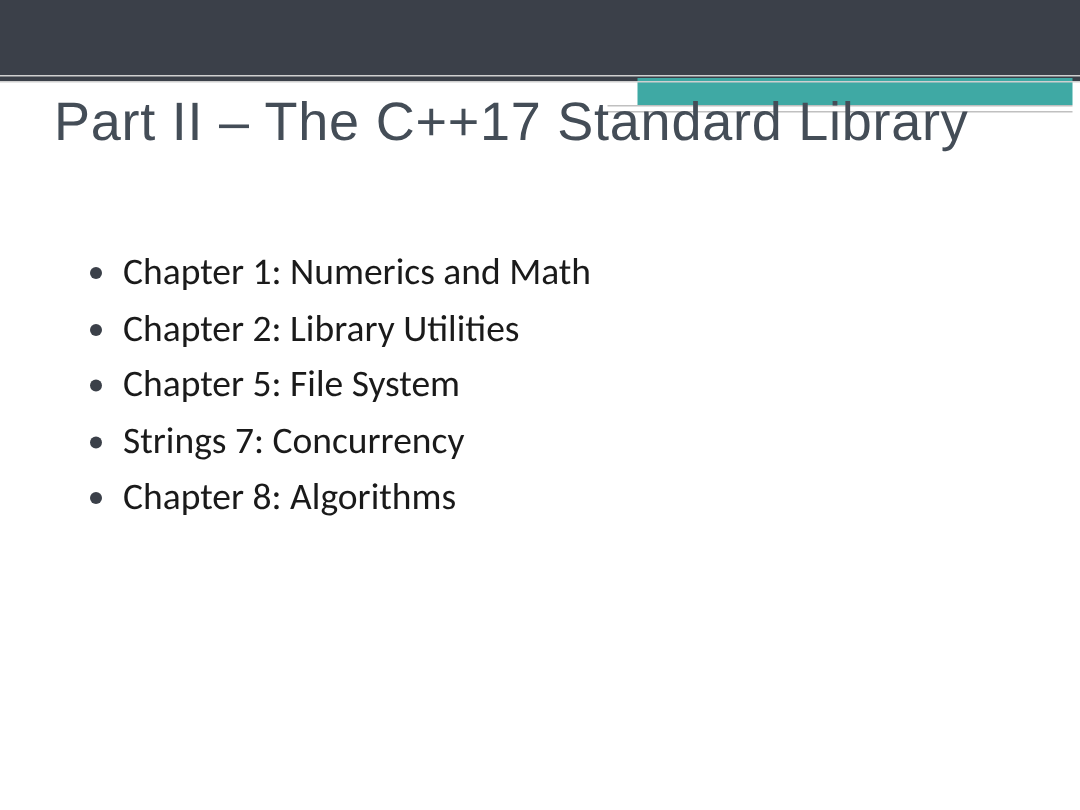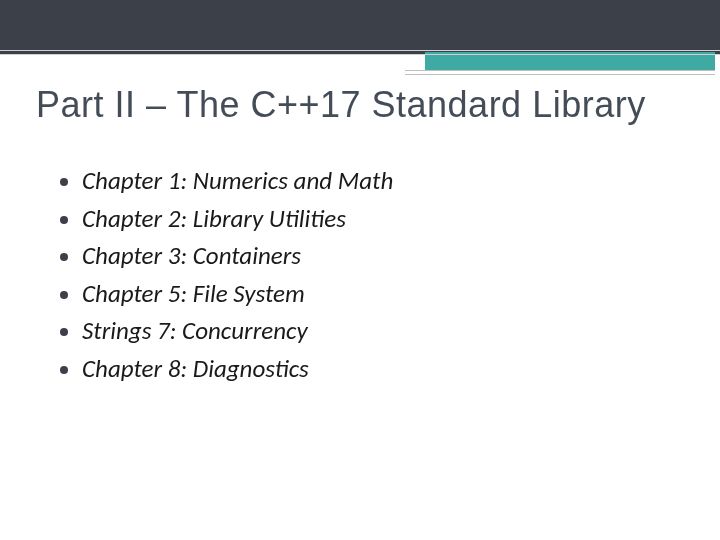--- a/index.html
+++ b/index.html
@@ -67,28 +67,26 @@
       position: absolute;
       top: 58px;
       left: 36px;
       right: 40px;
       font-size: 36px;
       font-weight: 400;
       color: #444d57;
       line-height: 1.25;
       letter-spacing: 0.5px;
       font-family: "Trebuchet MS", Verdana, sans-serif;
-      margin-top: 24px;
     }
     .chapter-list {
       position: absolute;
       top: 162px;
       left: 60px;
       list-style: none;
-      font-style: italic;
     }
     .chapter-list li {
       font-size: 25px;
       color: #1a1a1a;
       line-height: 1.5;
       position: relative;
       padding-left: 22px;
       font-family: Calibri, "Segoe UI", sans-serif;
     }
     .chapter-list li::before {
@@ -110,17 +108,16 @@
 <div class="rule-1"></div>
 <div class="rule-2"></div>
 <div class="rule-3"></div>
 <div class="rule-4"></div>
 
 <h1 class="slide-title">Part II – The C++17 Standard Library</h1>
 
 <ul class="chapter-list">
   <li>Chapter 1: Numerics and Math</li>
   <li>Chapter 2: Library Utilities</li>
-  <li>Chapter 3: Containers</li>
   <li>Chapter 5: File System</li>
   <li>Strings 7: Concurrency</li>
-  <li>Chapter 8: Diagnostics</li>
+  <li>Chapter 8: Algorithms</li>
 </ul>
 
 </body></html>

